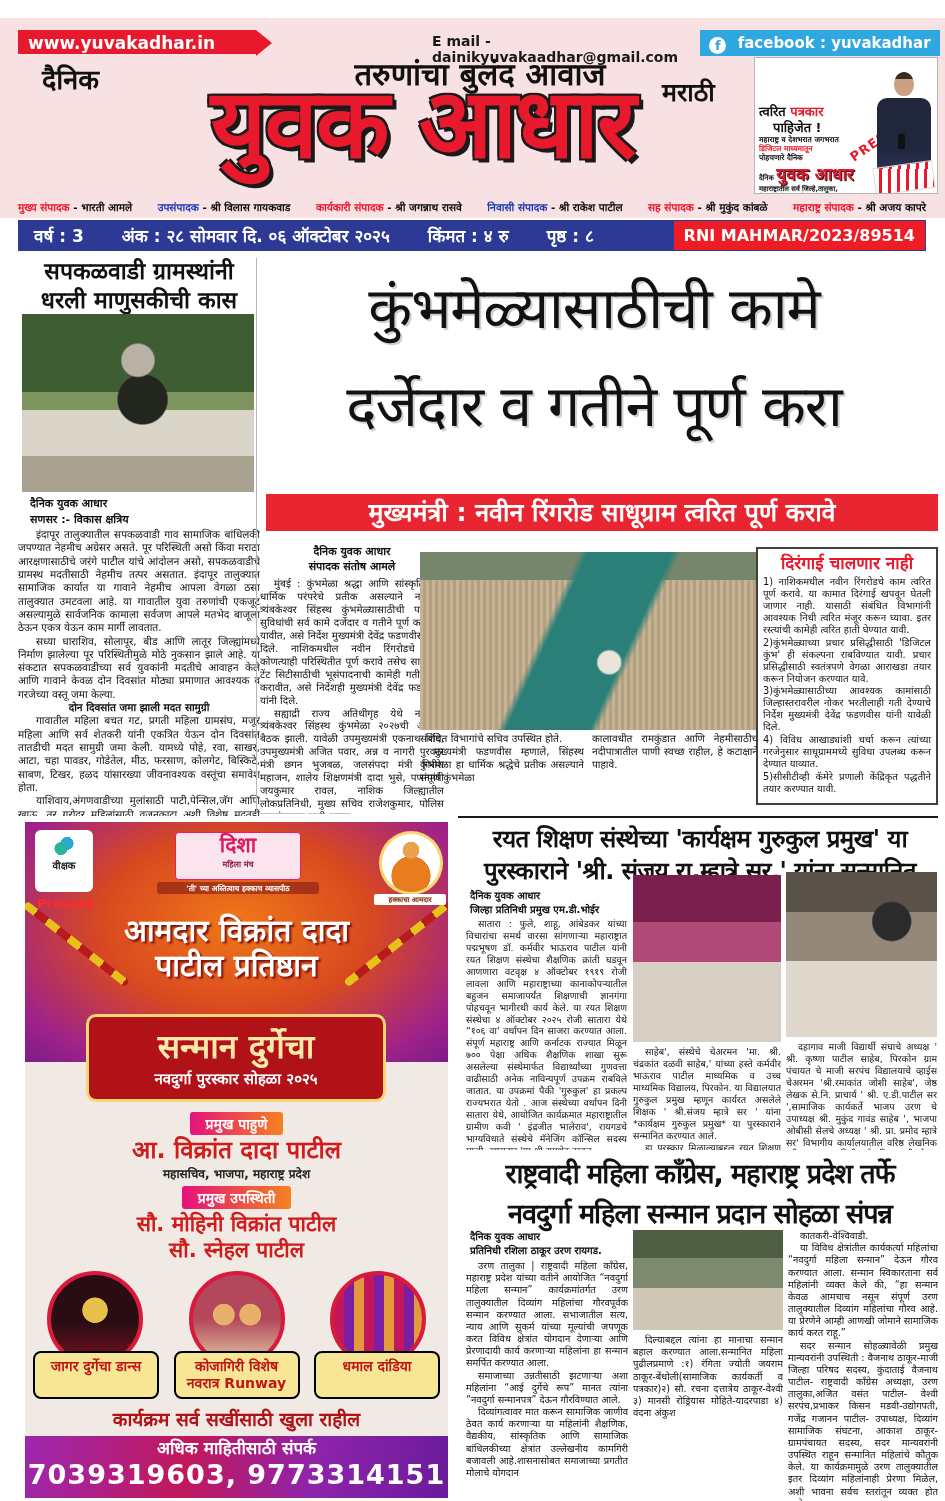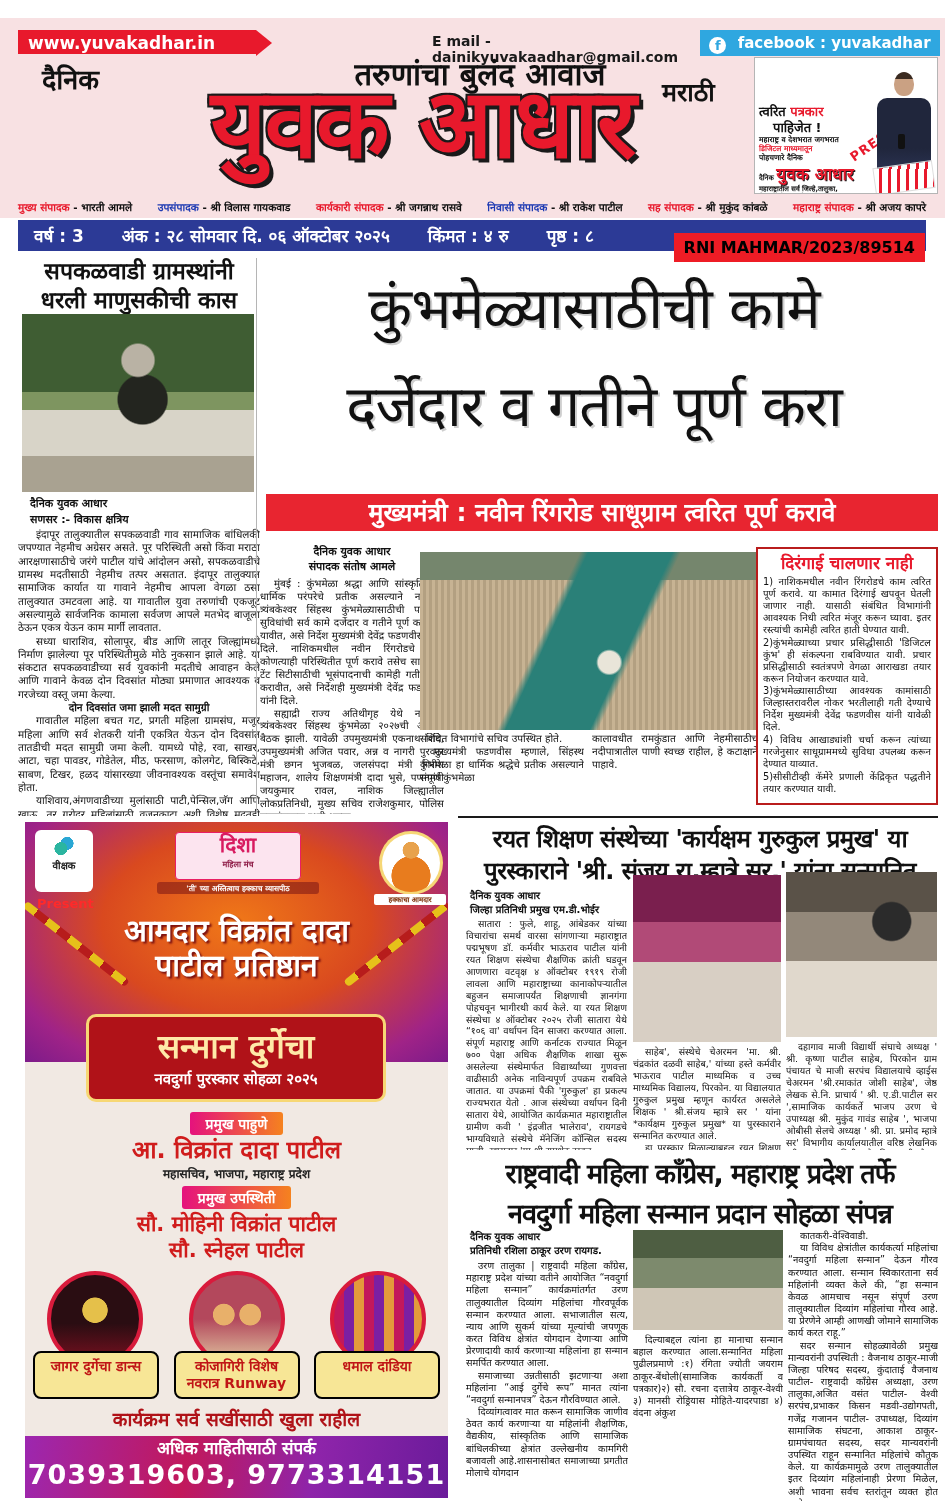--- a/index.html
+++ b/index.html
@@ -49,21 +49,21 @@
       background:repeating-linear-gradient(100deg,#fff 0 6px,#e8192c 6px 9px);border:1px solid #ddd;}
   
   .editors{left:18px;top:200px;width:908px;display:flex;justify-content:space-between;font-size:10.5px;}
   .ed{white-space:nowrap;font-weight:700;}
   .ed .lab-red{color:#e8192c;}
   .ed .lab-blue{color:#1f3bb3;}
   .ed .nm{color:#111;}
   
   .issue-bar{left:18px;top:220px;width:908px;height:31px;background:#2c3a96;color:#fff;font-weight:700;
              font-size:17px;display:flex;align-items:center;box-sizing:border-box;padding:0 16px;gap:38px;}
-  .rni{position:absolute;right:1px;top:13px;height:29px;line-height:29px;background:#ee1c25;color:#000000;
+  .rni{position:absolute;right:1px;top:1px;height:29px;line-height:29px;background:#ee1c25;color:#ffffff;
        font-size:16px;font-weight:700;padding:0 10px;}
   
   .a1-hl{left:18px;top:257px;width:242px;text-align:center;font-size:23px;font-weight:700;line-height:1.25;}
   .a1-photo{left:22px;top:314px;width:232px;height:178px;
       background:
         radial-gradient(circle at 50% 26%, #b9b2a4 0 9%, transparent 10%),
         radial-gradient(circle at 52% 48%, #23251f 0 16%, transparent 17%),
         linear-gradient(180deg,#3f5d33 0 44%,#7e9560 44% 54%,#d8d4c8 54% 80%,#a9a291 80% 100%);}
   .a1-by{left:30px;top:496px;font-size:11px;font-weight:700;line-height:1.45;}
   .a1-body{left:18px;top:528px;width:242px;height:288px;font-size:10.4px;line-height:1.28;
@@ -88,21 +88,21 @@
         linear-gradient(115deg, transparent 0 38%, #2a8078 40% 60%, transparent 62%),
         linear-gradient(180deg,#75866d 0 16%, transparent 16%),
         repeating-linear-gradient(90deg,#c7b393 0 3px,#b3a081 3px 6px);}
   .below-l{left:420px;top:733px;width:164px;height:80px;font-size:10.2px;line-height:1.27;
            text-align:justify;overflow:hidden;}
   .below-l p,.below-r p{margin:0;}
   .below-l .ind,.below-r .ind{text-indent:14px;}
   .below-r{left:592px;top:733px;width:166px;height:80px;font-size:10.2px;line-height:1.27;
            text-align:justify;overflow:hidden;}
   
-  .sidebox{left:756px;top:547px;width:182px;height:258px;border:2px solid #b91c1c;background:#fff;
+  .sidebox{left:756px;top:547px;width:182px;height:258px;border:2px solid #404040;background:#fff;
            box-sizing:border-box;padding:2px 5px;overflow:hidden;}
   .sidebox h3{margin:0 0 2px 0;text-align:center;color:#e8192c;font-size:17px;font-weight:700;}
   .sidebox p{margin:0 0 1px 0;font-size:9.8px;line-height:1.22;text-align:justify;}
   .hdiv{left:458px;top:816px;width:480px;height:2px;background:#1a1a1a;}
   
   .a2-hl{left:458px;top:821px;width:484px;text-align:center;font-size:24px;font-weight:700;
          letter-spacing:-0.5px;white-space:nowrap;}
   .a2-hl2{top:853px;}
   .a2-by{left:470px;top:889px;font-size:10px;font-weight:700;line-height:1.4;}
   .colTxt{font-size:9.4px;line-height:1.27;text-align:justify;overflow:hidden;}

